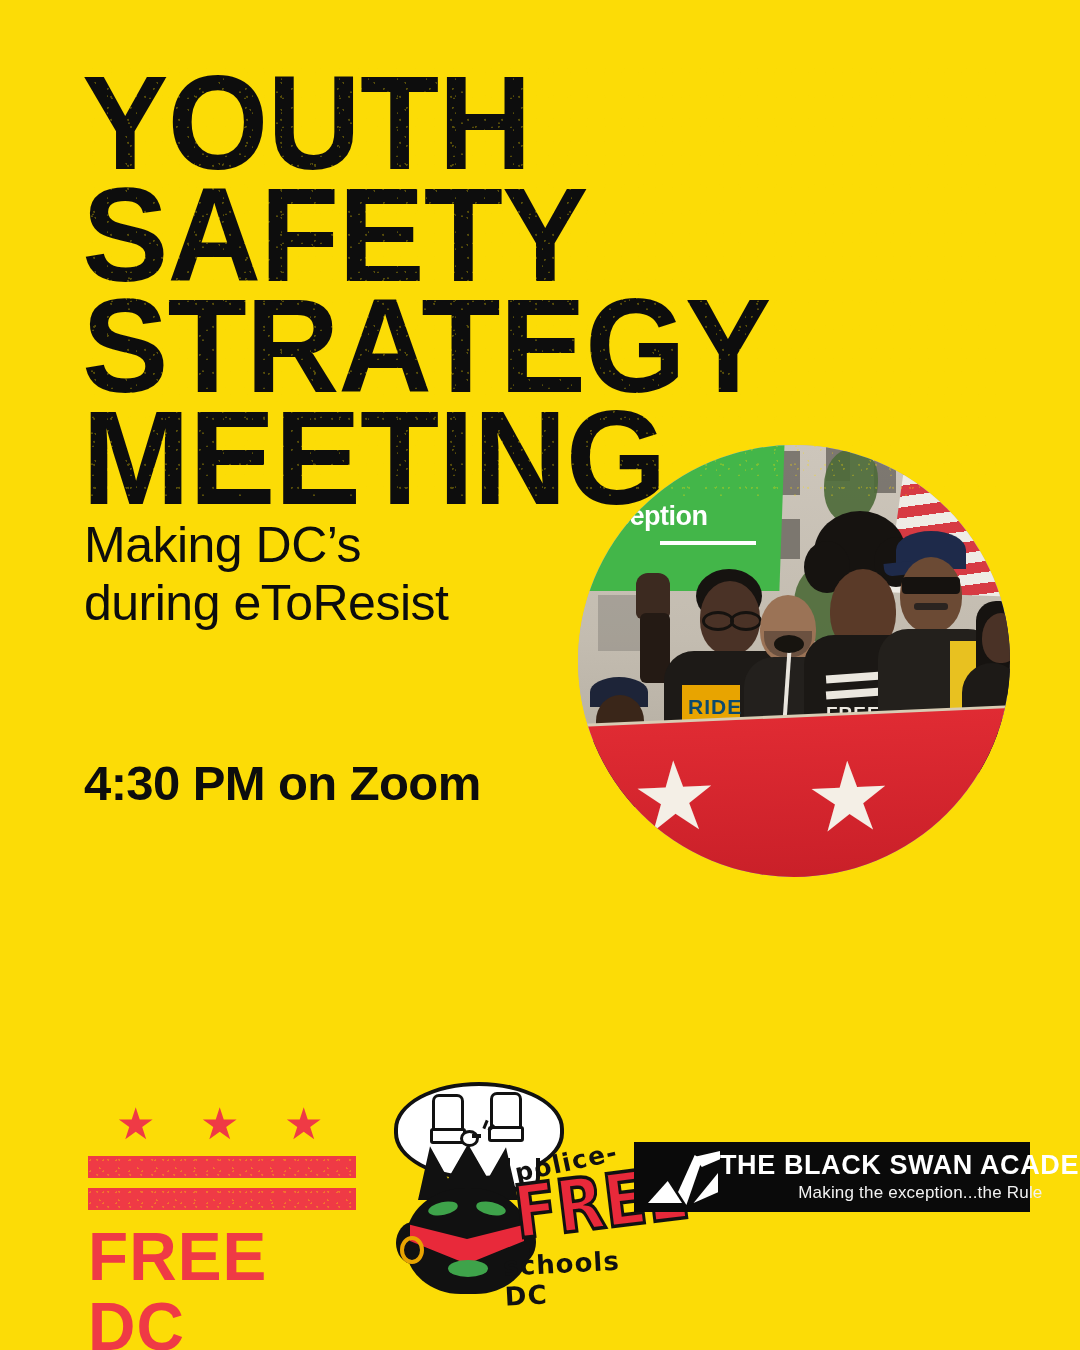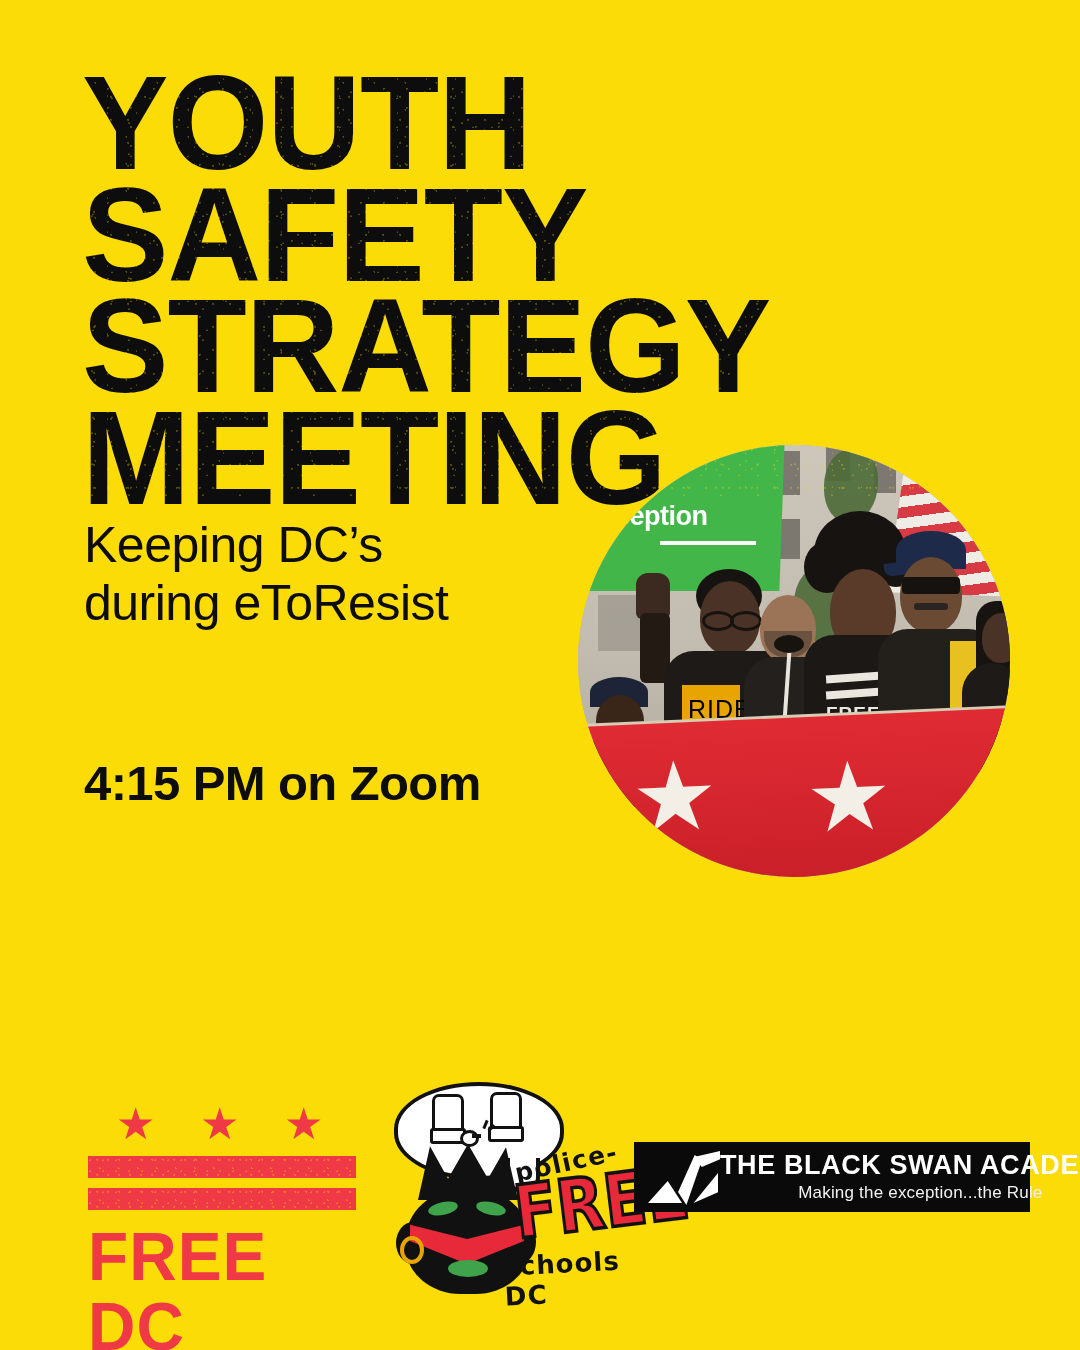--- a/index.html
+++ b/index.html
@@ -432,21 +432,21 @@
         <div style="position:absolute;left:62px;top:168px;width:30px;height:70px;background:#241a14;border-radius:6px;"></div>
       </div>
 
       <div class="person">
         <div class="hair" style="left:118px;top:124px;width:66px;height:54px;"></div>
         <div class="head" style="left:122px;top:136px;width:60px;height:74px;background:#4a3226;"></div>
         <div class="glasses" style="left:124px;top:166px;width:26px;height:14px;border-radius:50%;background:transparent;border:3px solid #15120f;"></div>
         <div class="glasses" style="left:152px;top:166px;width:26px;height:14px;border-radius:50%;background:transparent;border:3px solid #15120f;"></div>
         <div class="body" style="left:86px;top:206px;width:132px;height:120px;background:#1d1a17;"></div>
         <div style="position:absolute;left:104px;top:240px;width:58px;height:62px;background:#E8A400;"></div>
-        <div style="position:absolute;left:110px;top:250px;color:#000000;font-weight:400;font-size:25px;letter-spacing:1px;">RIDE</div>
+        <div style="position:absolute;left:110px;top:250px;color:#0c4a6e;font-weight:700;font-size:21px;letter-spacing:1px;">RIDE</div>
         <div style="position:absolute;left:110px;top:284px;color:#1d1a17;font-weight:700;font-size:16px;letter-spacing:1px;">URPOSE</div>
       </div>
 
       <div class="person">
         <div class="head" style="left:182px;top:150px;width:56px;height:68px;background:#9b7356;"></div>
         <div style="position:absolute;left:186px;top:186px;width:48px;height:26px;background:#6b5140;border-radius:0 0 20px 20px;"></div>
         <div class="body" style="left:166px;top:212px;width:96px;height:110px;background:#23201d;"></div>
       </div>
 
       <div class="mic-stand" style="left:206px;top:200px;width:4px;height:110px;transform:rotate(4deg);"></div>
@@ -499,26 +499,26 @@
 
   <div class="headline">
     <span class="hl l1">YOUTH</span>
     <span class="hl l2">SAFETY</span>
     <span class="hl l3">STRATEGY</span>
     <span class="hl l4">MEETING</span>
     <div class="grunge-mask"></div>
   </div>
 
   <div class="subtitle">
-    <span>Keeping DC’s</span>
+    <span>Making DC’s</span>
     <span>during eToResist</span>
   </div>
 
   <div class="datetime">
-    <span>4:15 PM on Zoom</span>
+    <span>4:30 PM on Zoom</span>
   </div>
 
 
   <div class="logos">
 
     <div class="freedc">
       <div class="freedc-stars">
         <span class="fd-star" style="left:28px;">★</span>
         <span class="fd-star" style="left:112px;">★</span>
         <span class="fd-star" style="left:196px;">★</span>

